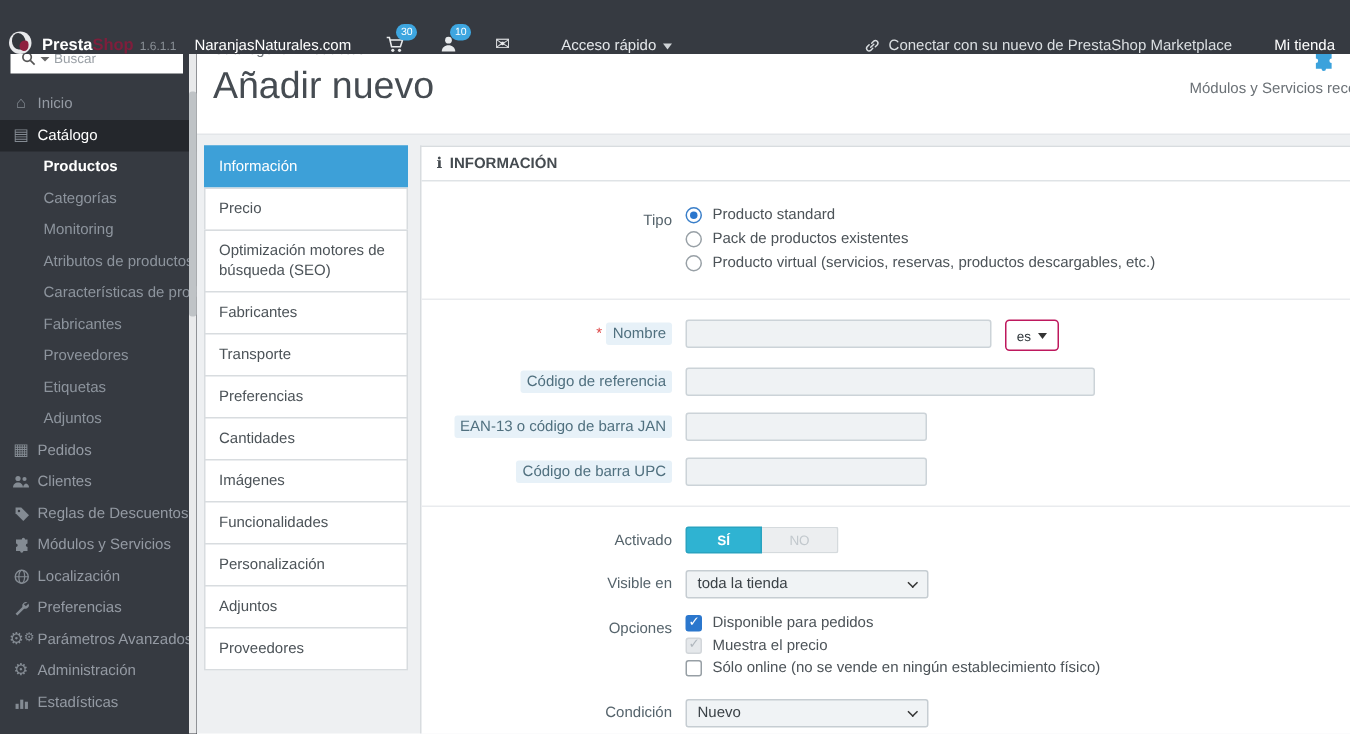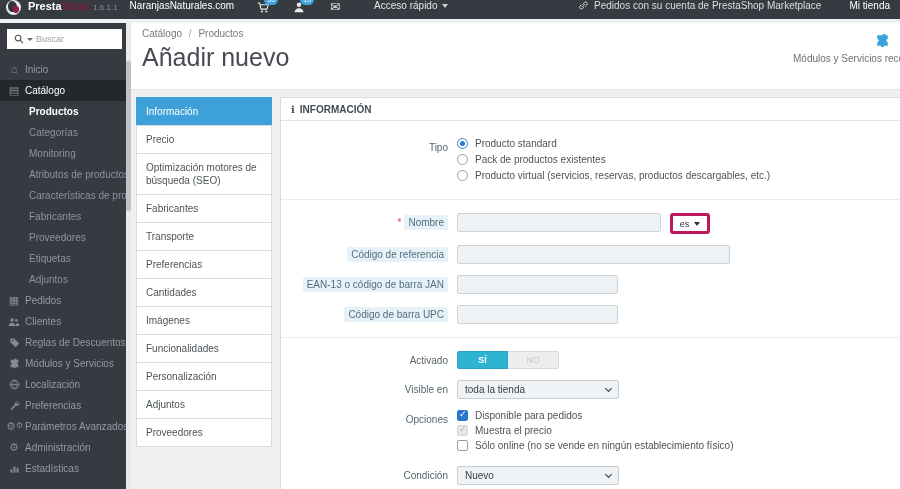--- a/index.html
+++ b/index.html
@@ -1,20 +1,20 @@
 <!DOCTYPE html>
 <html><head>
 <meta charset="utf-8">
 <style>
   * { margin:0; padding:0; box-sizing:border-box; }
   html,body { width:900px; height:489px; overflow:hidden; }
   body { font-family:"Liberation Sans","DejaVu Sans",sans-serif; font-size:10px; background:#eef0f2; color:#444; }
 
   
-  .topbar { position:fixed; top:0; left:0; width:900px; height:19px; background:#363a41; display:flex; align-items:flex-start; z-index:50; }
+  .topbar { position:fixed; top:0; left:0; width:900px; height:36px; background:#363a41; display:flex; align-items:flex-end; z-index:50; }
   .logo-circle { width:15px; height:15px; border-radius:50%; margin-left:6px; background:#e8e9eb; position:relative; overflow:hidden; flex:none; }
   .logo-circle::before { content:""; position:absolute; left:2px; top:1px; width:9px; height:11px; background:#32363c; border-radius:50% 60% 40% 55%; }
   .logo-circle::after { content:""; position:absolute; right:2px; bottom:2px; width:6px; height:7px; background:#8e1f3f; border-radius:60% 40% 55% 50%; }
   .brand { margin-left:7px; font-size:11px; white-space:nowrap; }
   .brand .b1 { color:#fff; font-weight:bold; }
   .brand .b2 { color:#7e1e3c; font-weight:bold; }
   .brand .ver { color:#8a9097; font-size:8px; margin-left:4px; font-weight:normal; }
   .shopname { color:#fff; margin-left:12px; font-size:10px; white-space:nowrap; }
   .tb-ico { position:relative; margin-left:22px; width:14px; height:14px; display:flex; align-items:center; justify-content:center; cursor:pointer; }
   .tb-ico svg { display:block; }
@@ -74,21 +74,21 @@
 
   
   .radio-line { display:flex; align-items:center; margin-bottom:5px; color:#4c5358; cursor:pointer; }
   .radio { width:11px; height:11px; border:1px solid #98a0a6; border-radius:50%; background:#fff; margin-right:7px; position:relative; flex:none; }
   .radio.sel { border-color:#3a7fc9; }
   .radio.sel::after { content:""; position:absolute; left:2px; top:2px; width:5px; height:5px; border-radius:50%; background:#2b77cd; }
 
   
   .tinput { height:19px; border:1px solid #ccd3d8; background:#eff2f4; border-radius:2px; font-family:inherit; font-size:10px; padding:0 4px; color:#333; outline:none; }
   .w-name { width:204px; } .w-ref { width:273px; } .w-code { width:161px; }
-  .langbtn { display:inline-flex; align-items:center; gap:5px; height:21px; margin-left:6px; padding:0 7px; background:#fff; border:3px solid #be185d; border-radius:3px; color:#2f363b; font-size:9px; cursor:pointer; vertical-align:top; }
+  .langbtn { display:inline-flex; align-items:center; gap:5px; height:21px; margin-left:6px; padding:0 7px; background:#fff; border:1px solid #be185d; border-radius:3px; color:#2f363b; font-size:9px; cursor:pointer; vertical-align:top; }
   .caret-k { width:0; height:0; border-left:3px solid transparent; border-right:3px solid transparent; border-top:4px solid #333; }
 
   
   .switch { display:inline-flex; cursor:pointer; }
   .sw { width:51px; height:18px; line-height:17px; text-align:center; font-size:9px; }
   .sw.yes { background:#2fb3d2; color:#fff; font-weight:bold; border:1px solid #29a3c0; border-radius:2px 0 0 2px; }
   .sw.no  { background:#eceef0; color:#c2c8cd; border:1px solid #d5dadd; border-left:none; border-radius:0 2px 2px 0; }
 
   
   .select { width:162px; height:19px; border:1px solid #c6cdd2; background:#f0f3f5; border-radius:2px; display:inline-flex; align-items:center; justify-content:space-between; padding:0 7px; color:#3a4146; cursor:pointer; }
@@ -133,21 +133,21 @@
   <div class="quick">
     <span>Acceso rápido</span>
     <span class="caret-w"></span>
   </div>
 
   <div class="tb-right">
     <div class="marketlink">
       <svg width="11" height="11" viewBox="0 0 16 16">
           <path d="M6.5 9.5l3-3M5 7l-2 2a2.5 2.5 0 0 0 3.5 3.5l2-2M11 9l2-2A2.5 2.5 0 0 0 9.5 3.5l-2 2" fill="none" stroke="#dbdfe2" stroke-width="1.4" stroke-linecap="round"></path>
         </svg>
-      <span>Pedidos con su cuenta de PrestaShop Marketplace</span>
+      <span>Conectar con su nuevo de PrestaShop Marketplace</span>
     </div>
     <div class="mitienda">Mi tienda</div>
   </div>
 </div>
 
 <div class="sidebar">
   <div class="search-pill">
     <svg width="10" height="10" viewBox="0 0 16 16">
         <circle cx="6.5" cy="6.5" r="4.5" fill="none" stroke="#555" stroke-width="1.8"></circle>
         <path d="M10 10l4.5 4.5" stroke="#555" stroke-width="1.8"></path>

